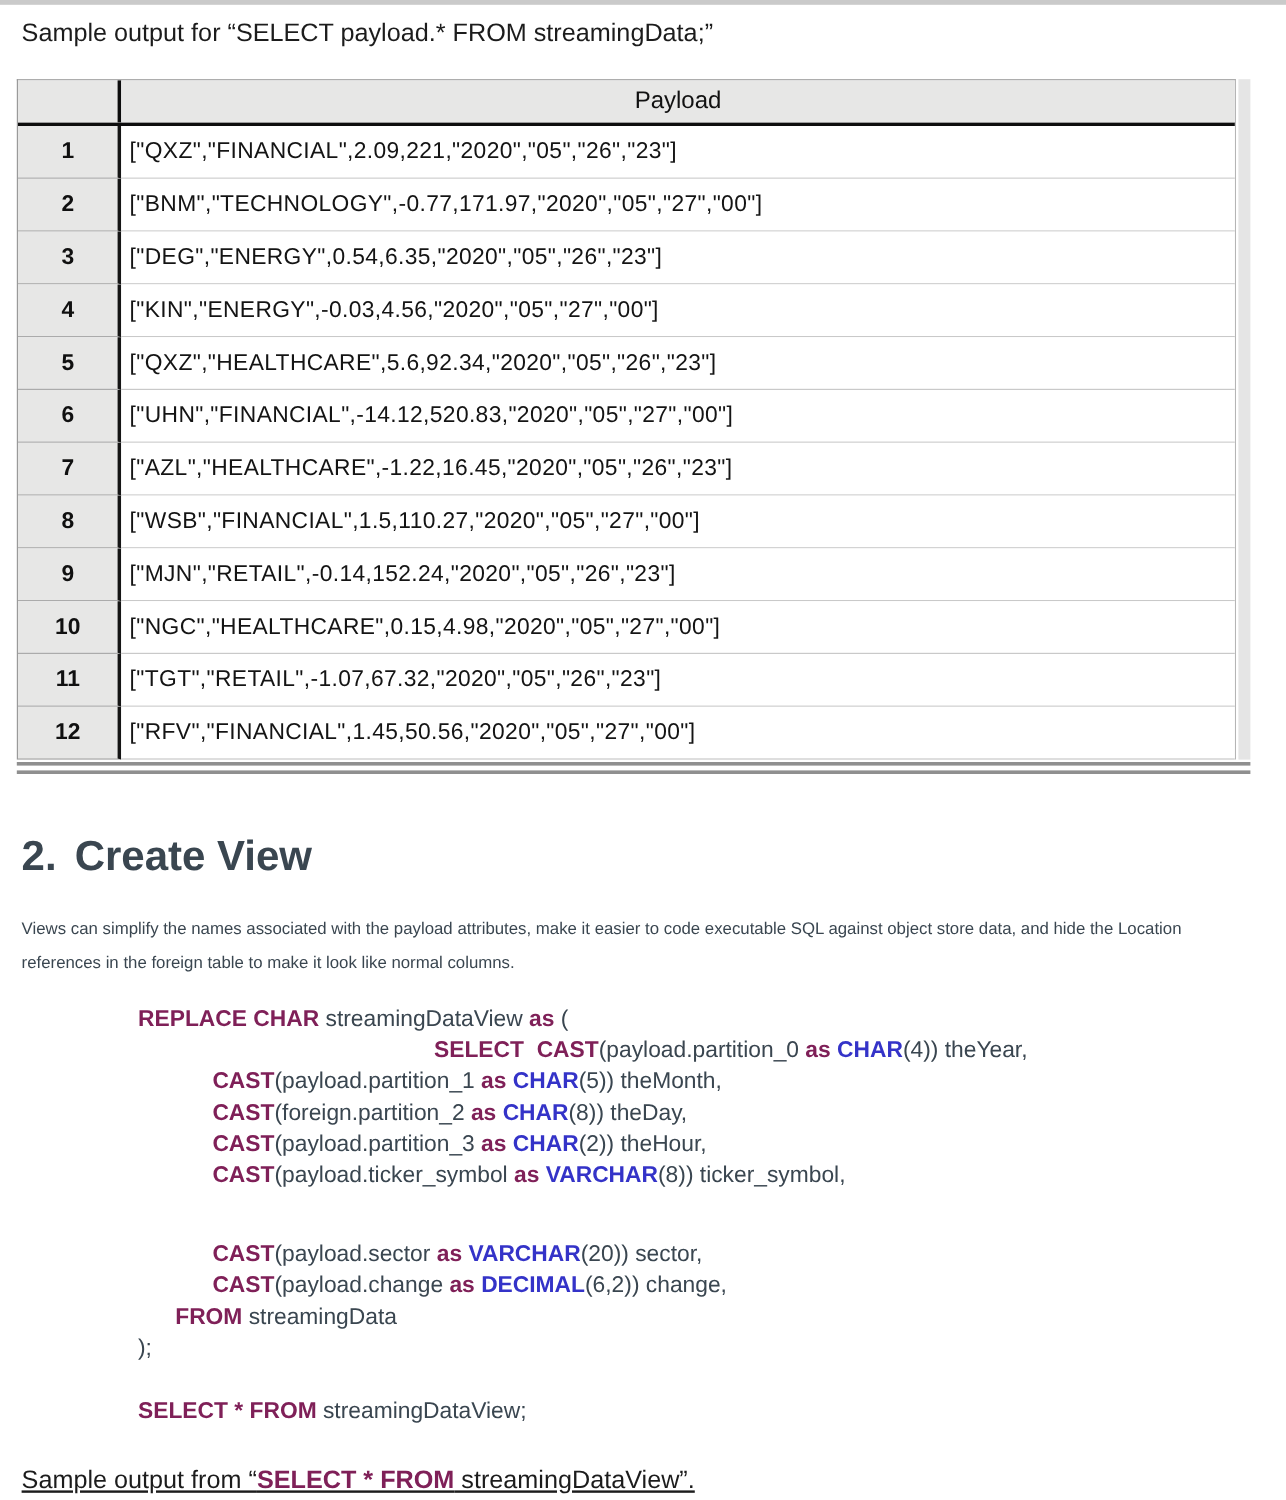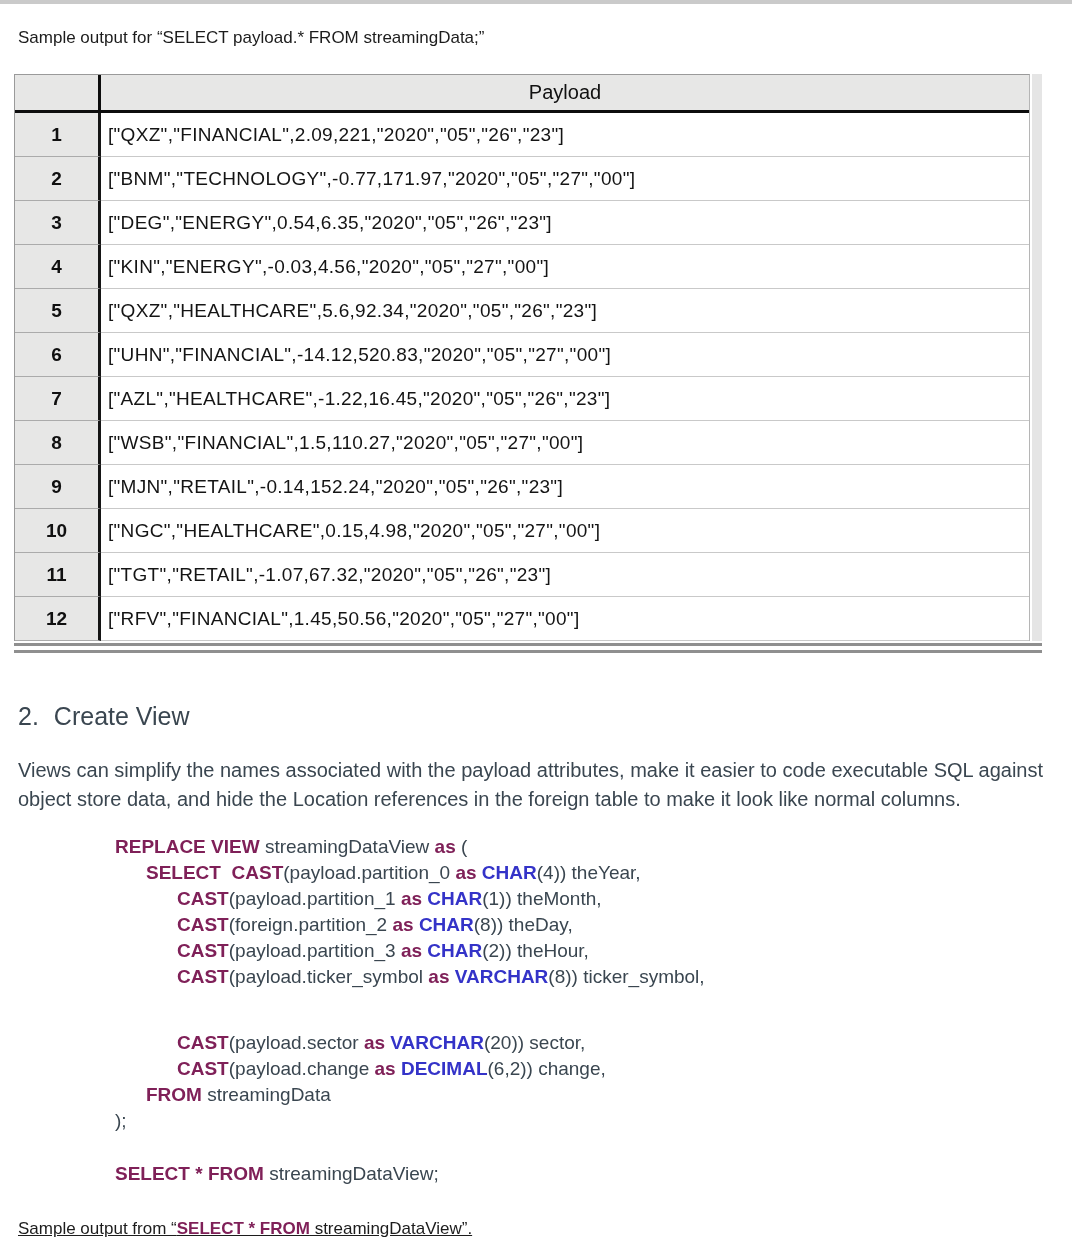--- a/index.html
+++ b/index.html
@@ -7,22 +7,22 @@
   body {
     width:1072px; height:1250px;
     font-family:"Liberation Sans", sans-serif;
     color:#1c1c1c;
     position:relative;
     overflow:hidden;
   }
   .top-strip { width:1072px; height:4px; background:var(--strip,#cacaca); }
 
   .caption {
-    margin:24px 0 0 18px;
-    font-size:17px;
+    margin:12px 0 0 18px;
+    font-size:21px;
     color:#1c1c1c;
   }
 
   
   .table-wrap { position:relative; margin:26px 0 0 14px; width:1016px; }
   .grid-table {
     border-top:1px solid #9a9a9a;
     border-left:1px solid #9a9a9a;
     border-right:1px solid #b5b5b5;
     width:1016px;
@@ -58,28 +58,28 @@
     position:absolute; top:0; left:1018px; width:10px; height:100%;
     background:#e5e5e5;
   }
   .bottom-line { width:1028px; height:3px; background:#8f8f8f; margin-left:14px; }
   .bottom-line.l1 { margin-top:2px; }
   .bottom-line.l2 { margin-top:4px; }
 
   
   .heading {
     margin:49px 6px 0 18px;
-    font-size:25px; font-weight:normal;
+    font-size:35px; font-weight:bold;
     color:var(--body,#3a4650);
   }
   .heading .hnum { margin-right:15px; }
   .para {
     margin:25px 0 0 18px;
     width:1026px;
-    font-size:20px; line-height:29px;
+    font-size:14px; line-height:29px;
     color:var(--body,#3a4650);
   }
 
   
   .code {
     margin:20px 0 0 115px;
     font-size:19px; line-height:26px;
     color:var(--body,#3a4650);
   }
   .code-line { white-space:pre; }
@@ -160,23 +160,23 @@
 <div class="bottom-line l1"></div>
 <div class="bottom-line l2"></div>
 
 <h2 class="heading">
   <span class="hnum">2.</span><span>Create View</span>
 </h2>
 
 <p class="para">Views can simplify the names associated with the payload attributes, make it easier to code executable SQL against object store data, and hide the Location references in the foreign table to make it look like normal columns.</p>
 
 <div class="code" id="code">
-    <div class="code-line" style="padding-left: 0px;"><span class="kw">REPLACE VIEW</span><span class="pl"> streamingDataView </span><span class="kw">as</span><span class="pl"> (</span></div>
-    <div class="code-line" style="padding-left: 31px;"><span class="kw">SELECT</span><span class="pl">  </span><span class="kw">CAST</span><span class="pl">(payload.partition_0 </span><span class="kw">as</span><span class="pl"> </span><span class="ty">CHAR</span><span class="pl">(4)) theYear,</span></div>
-    <div class="code-line" style="padding-left: 62px;"><span class="kw">CAST</span><span class="pl">(payload.partition_1 </span><span class="kw">as</span><span class="pl"> </span><span class="ty">CHAR</span><span class="pl">(1)) theMonth,</span></div>
+    <div class="code-line" style="padding-left: 0px;"><span class="kw">REPLACE CHAR</span><span class="pl"> streamingDataView </span><span class="kw">as</span><span class="pl"> (</span></div>
+    <div class="code-line" style="padding-left: 31px; text-align: center;"><span class="kw">SELECT</span><span class="pl">  </span><span class="kw">CAST</span><span class="pl">(payload.partition_0 </span><span class="kw">as</span><span class="pl"> </span><span class="ty">CHAR</span><span class="pl">(4)) theYear,</span></div>
+    <div class="code-line" style="padding-left: 62px;"><span class="kw">CAST</span><span class="pl">(payload.partition_1 </span><span class="kw">as</span><span class="pl"> </span><span class="ty">CHAR</span><span class="pl">(5)) theMonth,</span></div>
     <div class="code-line" style="padding-left: 62px;"><span class="kw">CAST</span><span class="pl">(foreign.partition_2 </span><span class="kw">as</span><span class="pl"> </span><span class="ty">CHAR</span><span class="pl">(8)) theDay,</span></div>
     <div class="code-line" style="padding-left: 62px;"><span class="kw">CAST</span><span class="pl">(payload.partition_3 </span><span class="kw">as</span><span class="pl"> </span><span class="ty">CHAR</span><span class="pl">(2)) theHour,</span></div>
     <div class="code-line" style="padding-left: 62px;"><span class="kw">CAST</span><span class="pl">(payload.ticker_symbol </span><span class="kw">as</span><span class="pl"> </span><span class="ty">VARCHAR</span><span class="pl">(8)) ticker_symbol,</span></div>
     <div class="code-line" style="padding-left: 62px; margin-top: 40px;"><span class="kw">CAST</span><span class="pl">(payload.sector </span><span class="kw">as</span><span class="pl"> </span><span class="ty">VARCHAR</span><span class="pl">(20)) sector,</span></div>
     <div class="code-line" style="padding-left: 62px;"><span class="kw">CAST</span><span class="pl">(payload.change </span><span class="kw">as</span><span class="pl"> </span><span class="ty">DECIMAL</span><span class="pl">(6,2)) change,</span></div>
     <div class="code-line" style="padding-left: 31px;"><span class="kw">FROM</span><span class="pl"> streamingData</span></div>
     <div class="code-line" style="padding-left: 0px;"><span class="pl">);</span></div>
     <div class="code-line gap"></div>
     <div class="code-line" style="padding-left: 0px;"><span class="kw">SELECT</span><span class="pl"> </span><span class="kw">*</span><span class="pl"> </span><span class="kw">FROM</span><span class="pl"> streamingDataView;</span></div>
   </div>

